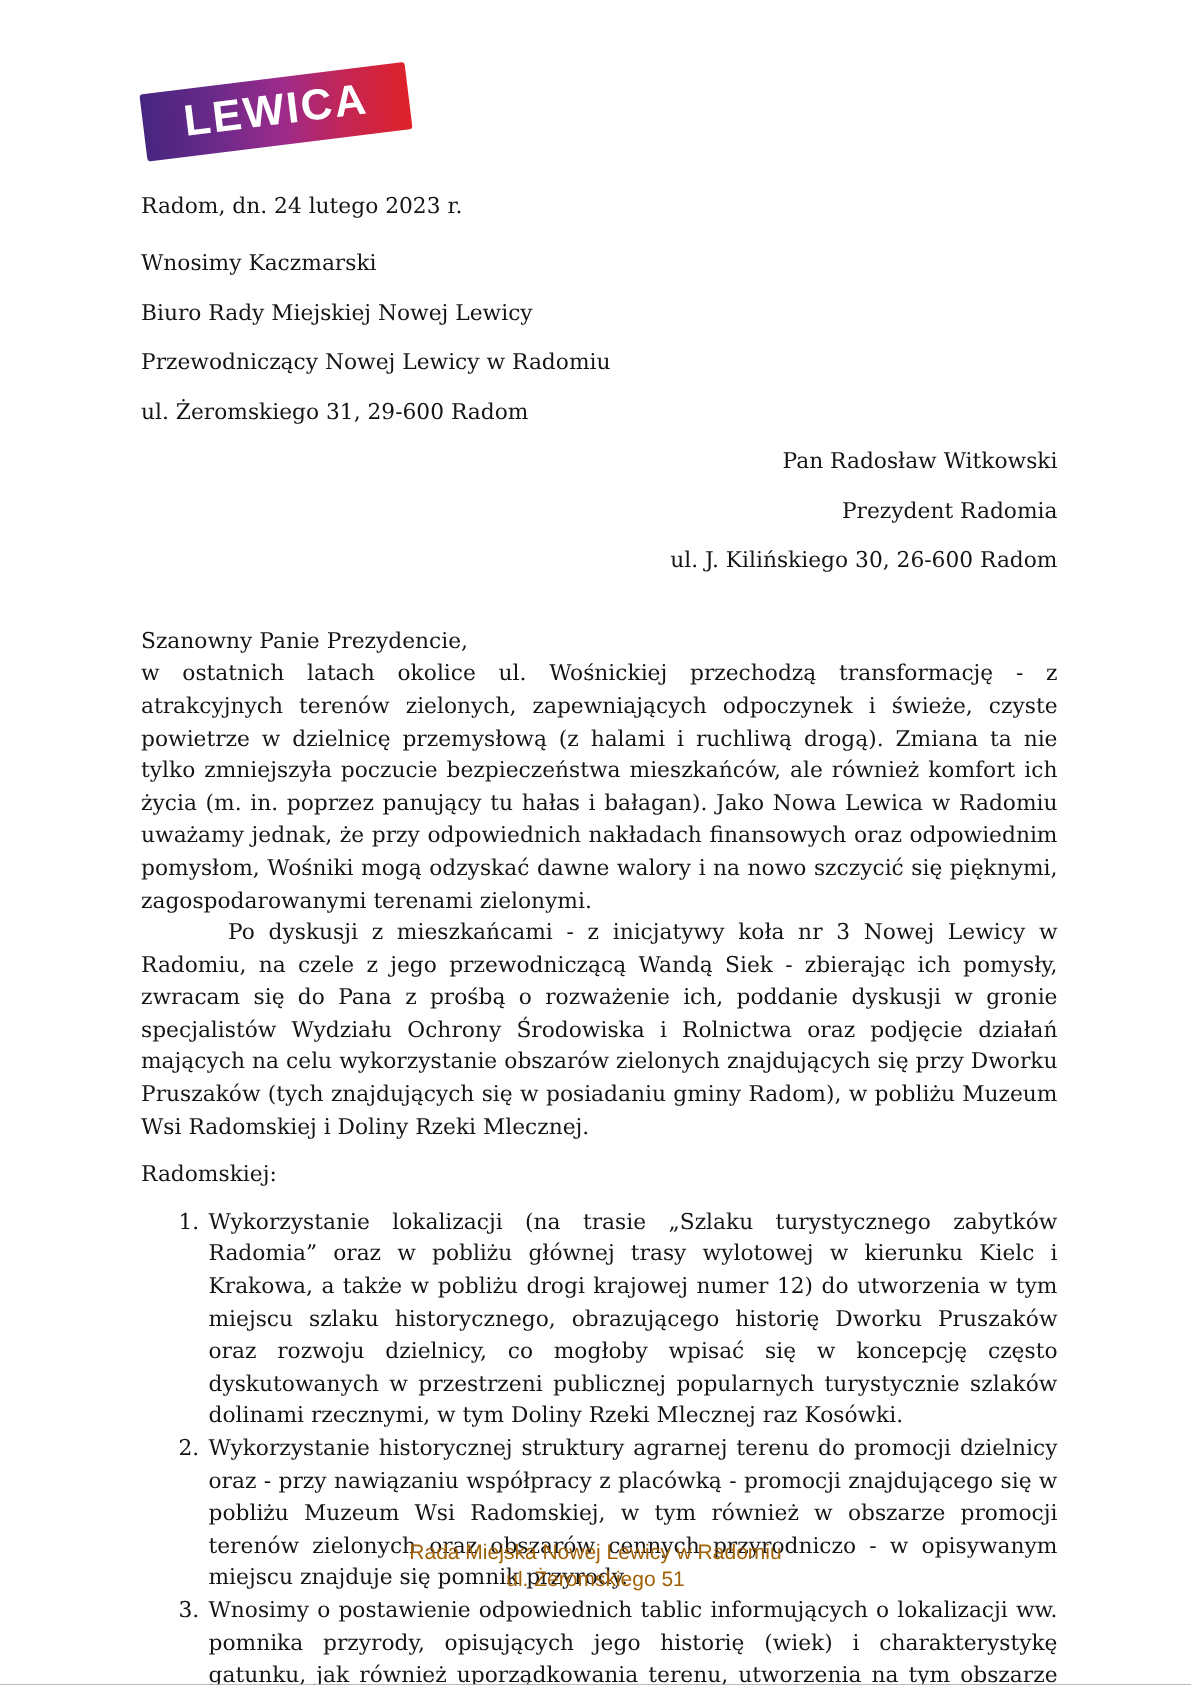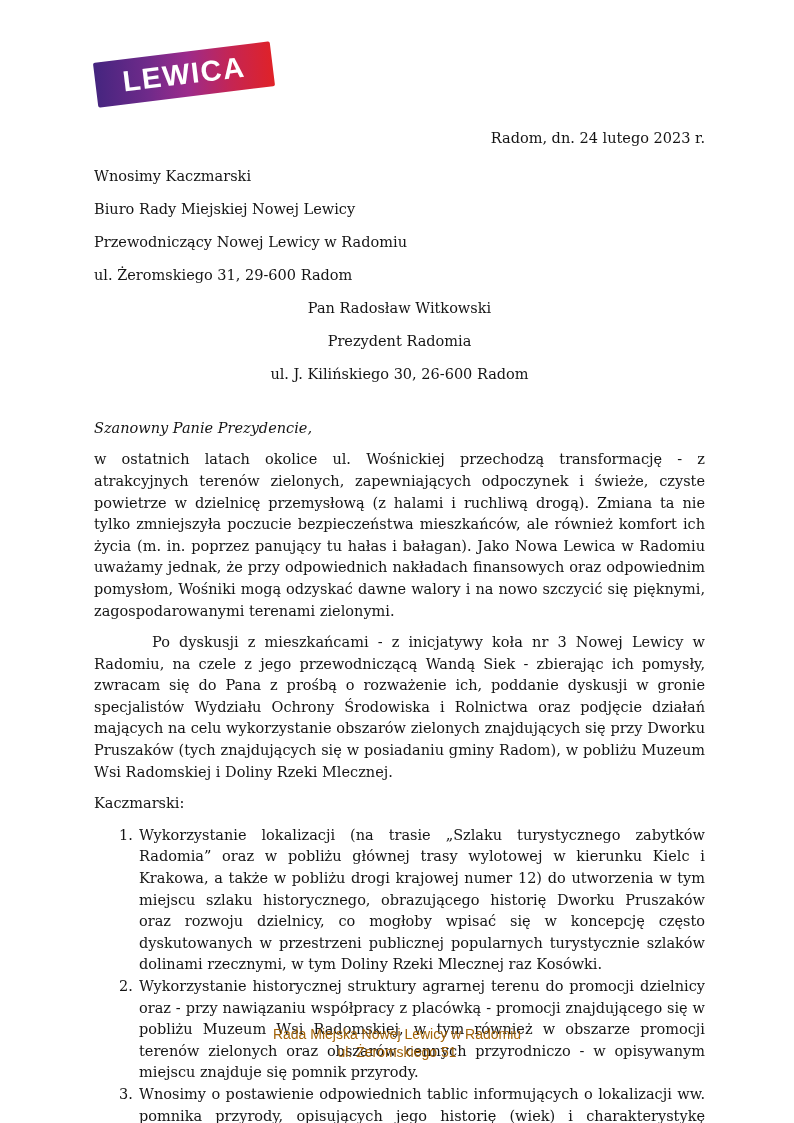--- a/index.html
+++ b/index.html
@@ -33,32 +33,31 @@
     border-radius: 2px;
   }
   .logo-text {
     font-family: "Liberation Sans", sans-serif;
     font-weight: 800;
     font-size: 29px;
     letter-spacing: 1.5px;
     color: #ffffff;
   }
 
-  .date { text-align: right; margin-top: 12px; }
+  .date { text-align: left; margin-top: 12px; }
 
   .sender { margin-top: 16px; }
   .sender-line { margin-bottom: 11.5px; }
 
-  .recipient { margin-top: 5px; text-align: center; }
+  .recipient { margin-top: 5px; text-align: right; }
   .recipient-line { margin-bottom: 11.5px; }
 
-  .salutation { margin-top: 32px; font-style: italic; }
+  .salutation { margin-top: 32px; }
 
   .para {
-    margin-top: 10px;
     text-align: justify;
   }
   .para.indent { text-indent: 58px; }
 
   .prop-intro { margin-top: 10px; }
 
   .proposals { list-style: none; margin-top: 10px; }
   .list-item { display: flex; }
   .list-num {
     flex: 0 0 45px;
@@ -107,21 +106,21 @@
       <div class="recipient-line">Prezydent Radomia</div>
       <div class="recipient-line">ul. J. Kilińskiego 30, 26-600 Radom</div>
     </div>
 
     <div class="salutation">Szanowny Panie Prezydencie,</div>
 
     <p class="para">w ostatnich latach okolice ul. Wośnickiej przechodzą transformację - z atrakcyjnych terenów zielonych, zapewniających odpoczynek i świeże, czyste powietrze w dzielnicę przemysłową (z halami i ruchliwą drogą). Zmiana ta nie tylko zmniejszyła poczucie bezpieczeństwa mieszkańców, ale również komfort ich życia (m. in. poprzez panujący tu hałas i bałagan). Jako Nowa Lewica w Radomiu uważamy jednak, że przy odpowiednich nakładach finansowych oraz odpowiednim pomysłom, Wośniki mogą odzyskać dawne walory i na nowo szczycić się pięknymi, zagospodarowanymi terenami zielonymi.</p>
 
     <p class="para indent">Po dyskusji z mieszkańcami - z inicjatywy koła nr 3 Nowej Lewicy w Radomiu, na czele z jego przewodniczącą Wandą Siek - zbierając ich pomysły, zwracam się do Pana z prośbą o rozważenie ich, poddanie dyskusji w gronie specjalistów Wydziału Ochrony Środowiska i Rolnictwa oraz podjęcie działań mających na celu wykorzystanie obszarów zielonych znajdujących się przy Dworku Pruszaków (tych znajdujących się w posiadaniu gminy Radom), w pobliżu Muzeum Wsi Radomskiej i Doliny Rzeki Mlecznej.</p>
 
-    <div class="prop-intro">Kaczmarski:</div>
+    <div class="prop-intro">Radomskiej:</div>
 
     <ol class="proposals">
       <li class="list-item">
         <span class="list-num">1.</span>
         <span class="list-text">Wykorzystanie lokalizacji (na trasie „Szlaku turystycznego zabytków Radomia” oraz w pobliżu głównej trasy wylotowej w kierunku Kielc i Krakowa, a także w pobliżu drogi krajowej numer 12) do utworzenia w tym miejscu szlaku historycznego, obrazującego historię Dworku Pruszaków oraz rozwoju dzielnicy, co mogłoby wpisać się w koncepcję często dyskutowanych w przestrzeni publicznej popularnych turystycznie szlaków dolinami rzecznymi, w tym Doliny Rzeki Mlecznej raz Kosówki.</span>
       </li>
       <li class="list-item">
         <span class="list-num">2.</span>
         <span class="list-text">Wykorzystanie historycznej struktury agrarnej terenu do promocji dzielnicy oraz - przy nawiązaniu współpracy z placówką - promocji znajdującego się w pobliżu Muzeum Wsi Radomskiej, w tym również w obszarze promocji terenów zielonych oraz obszarów cennych przyrodniczo - w opisywanym miejscu znajduje się pomnik przyrody.</span>
       </li>

